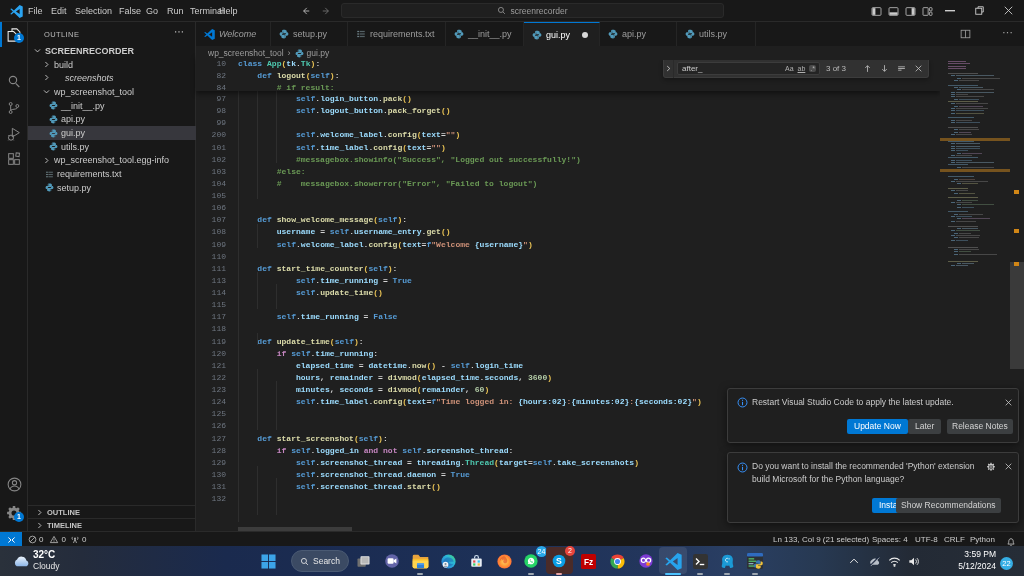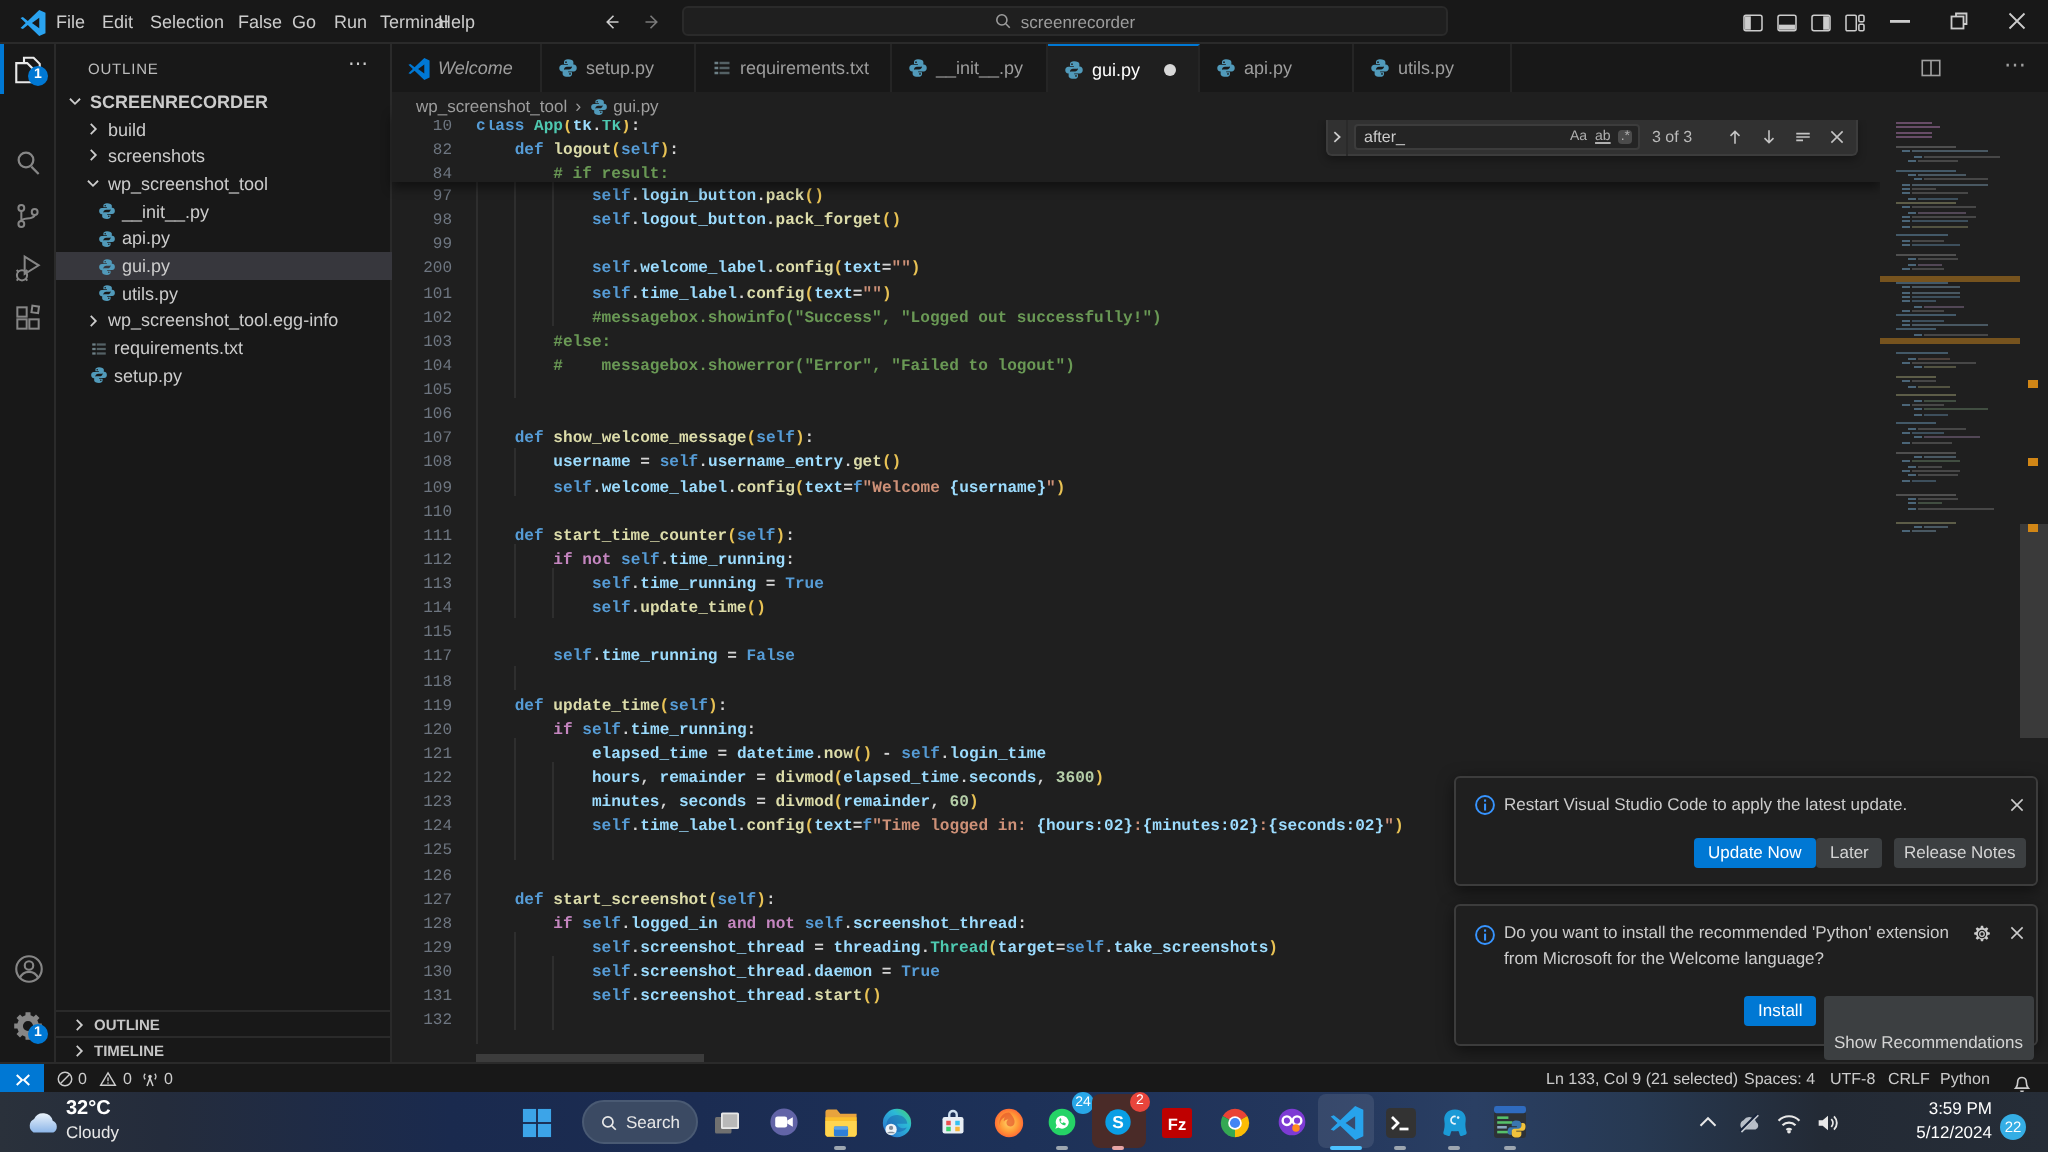--- a/index.html
+++ b/index.html
@@ -192,21 +192,21 @@
       </div>
 <div class="trow" style="top:35.7px;">
         <span style="margin-left:14px;display:flex;align-items:center;gap:3px;">
           <svg class="chev" viewBox="0 0 16 16">
             <path fill="none" stroke="#cccccc" stroke-width="1.6" d="M6 3.5 L10.5 8 L6 12.5"></path>
           </svg>
           <span class="tlab">build</span>
         </span>
       </div>
 <div class="trow" style="top:49.4px;">
-        <span style="margin-left:14px;display:flex;align-items:flex-start;gap:3px;">
+        <span style="margin-left:14px;display:flex;align-items:flex-start;gap:14px;font-style:italic;">
           <svg class="chev" viewBox="0 0 16 16">
             <path fill="none" stroke="#cccccc" stroke-width="1.6" d="M6 3.5 L10.5 8 L6 12.5"></path>
           </svg>
           <span class="tlab">screenshots</span>
         </span>
       </div>
 <div class="trow" style="top:63.099999999999994px;">
         <span style="margin-left:14px;display:flex;align-items:center;gap:3px;">
           <svg class="chev" viewBox="0 0 16 16">
             <path fill="none" stroke="#cccccc" stroke-width="1.6" d="M3.5 6 L8 10.5 L12.5 6"></path>
@@ -378,21 +378,20 @@
 <div class="cl_"><span class="ln">102</span><span class="ct">&nbsp;&nbsp;&nbsp;&nbsp;&nbsp;&nbsp;&nbsp;&nbsp;&nbsp;&nbsp;&nbsp;&nbsp;<i class="c">#messagebox.showinfo("Success", "Logged out successfully!")</i></span></div>
 <div class="cl_"><span class="ln">103</span><span class="ct">&nbsp;&nbsp;&nbsp;&nbsp;&nbsp;&nbsp;&nbsp;&nbsp;<i class="c">#else:</i></span></div>
 <div class="cl_"><span class="ln">104</span><span class="ct">&nbsp;&nbsp;&nbsp;&nbsp;&nbsp;&nbsp;&nbsp;&nbsp;<i class="c">#&nbsp;&nbsp;&nbsp;&nbsp;messagebox.showerror("Error", "Failed to logout")</i></span></div>
 <div class="cl_"><span class="ln">105</span><span class="ct"></span></div>
 <div class="cl_"><span class="ln">106</span><span class="ct"></span></div>
 <div class="cl_"><span class="ln">107</span><span class="ct">&nbsp;&nbsp;&nbsp;&nbsp;<i class="k">def</i> <i class="fn">show_welcome_message</i><i class="g">(</i><i class="k">self</i><i class="g">)</i><i class="p">:</i></span></div>
 <div class="cl_"><span class="ln">108</span><span class="ct">&nbsp;&nbsp;&nbsp;&nbsp;&nbsp;&nbsp;&nbsp;&nbsp;<i class="v">username</i> <i class="p">=</i> <i class="k">self</i>.<i class="v">username_entry</i>.<i class="fn">get</i><i class="g">()</i></span></div>
 <div class="cl_"><span class="ln">109</span><span class="ct">&nbsp;&nbsp;&nbsp;&nbsp;&nbsp;&nbsp;&nbsp;&nbsp;<i class="k">self</i>.<i class="v">welcome_label</i>.<i class="fn">config</i><i class="g">(</i><i class="v">text</i><i class="p">=</i><i class="k">f</i><i class="s">"Welcome </i><i class="v">{username}</i><i class="s">"</i><i class="g">)</i></span></div>
 <div class="cl_"><span class="ln">110</span><span class="ct"></span></div>
 <div class="cl_"><span class="ln">111</span><span class="ct">&nbsp;&nbsp;&nbsp;&nbsp;<i class="k">def</i> <i class="fn">start_time_counter</i><i class="g">(</i><i class="k">self</i><i class="g">)</i><i class="p">:</i></span></div>
-<div class="cl_"><span class="ln">112</span><span class="ct">&nbsp;&nbsp;&nbsp;&nbsp;&nbsp;&nbsp;&nbsp;&nbsp;<i class="kc">if</i> <i class="kc">not</i> <i class="k">self</i>.<i class="v">time_running</i><i class="p">:</i></span></div>
 <div class="cl_"><span class="ln">113</span><span class="ct">&nbsp;&nbsp;&nbsp;&nbsp;&nbsp;&nbsp;&nbsp;&nbsp;&nbsp;&nbsp;&nbsp;&nbsp;<i class="k">self</i>.<i class="v">time_running</i> <i class="p">=</i> <i class="k">True</i></span></div>
 <div class="cl_"><span class="ln">114</span><span class="ct">&nbsp;&nbsp;&nbsp;&nbsp;&nbsp;&nbsp;&nbsp;&nbsp;&nbsp;&nbsp;&nbsp;&nbsp;<i class="k">self</i>.<i class="fn">update_time</i><i class="g">()</i></span></div>
 <div class="cl_"><span class="ln">115</span><span class="ct"></span></div>
 <div class="cl_"><span class="ln">117</span><span class="ct">&nbsp;&nbsp;&nbsp;&nbsp;&nbsp;&nbsp;&nbsp;&nbsp;<i class="k">self</i>.<i class="v">time_running</i> <i class="p">=</i> <i class="k">False</i></span></div>
 <div class="cl_"><span class="ln">118</span><span class="ct"></span></div>
 <div class="cl_"><span class="ln">119</span><span class="ct">&nbsp;&nbsp;&nbsp;&nbsp;<i class="k">def</i> <i class="fn">update_time</i><i class="g">(</i><i class="k">self</i><i class="g">)</i><i class="p">:</i></span></div>
 <div class="cl_"><span class="ln">120</span><span class="ct">&nbsp;&nbsp;&nbsp;&nbsp;&nbsp;&nbsp;&nbsp;&nbsp;<i class="kc">if</i> <i class="k">self</i>.<i class="v">time_running</i><i class="p">:</i></span></div>
 <div class="cl_"><span class="ln">121</span><span class="ct">&nbsp;&nbsp;&nbsp;&nbsp;&nbsp;&nbsp;&nbsp;&nbsp;&nbsp;&nbsp;&nbsp;&nbsp;<i class="v">elapsed_time</i> <i class="p">=</i> <i class="v">datetime</i>.<i class="fn">now</i><i class="g">()</i> <i class="p">-</i> <i class="k">self</i>.<i class="v">login_time</i></span></div>
 <div class="cl_"><span class="ln">122</span><span class="ct">&nbsp;&nbsp;&nbsp;&nbsp;&nbsp;&nbsp;&nbsp;&nbsp;&nbsp;&nbsp;&nbsp;&nbsp;<i class="v">hours</i><i class="p">,</i> <i class="v">remainder</i> <i class="p">=</i> <i class="fn">divmod</i><i class="g">(</i><i class="v">elapsed_time</i>.<i class="v">seconds</i><i class="p">,</i> <i class="n">3600</i><i class="g">)</i></span></div>
 <div class="cl_"><span class="ln">123</span><span class="ct">&nbsp;&nbsp;&nbsp;&nbsp;&nbsp;&nbsp;&nbsp;&nbsp;&nbsp;&nbsp;&nbsp;&nbsp;<i class="v">minutes</i><i class="p">,</i> <i class="v">seconds</i> <i class="p">=</i> <i class="fn">divmod</i><i class="g">(</i><i class="v">remainder</i><i class="p">,</i> <i class="n">60</i><i class="g">)</i></span></div>
@@ -611,29 +610,29 @@
   <span class="btn" style="position:absolute;left:119px;top:30px">Update Now</span>
   <span class="btn sec" style="position:absolute;left:180px;top:30px">Later</span>
   <span class="btn sec" style="position:absolute;left:219px;top:30px;padding:0 5px">Release Notes</span>
 </div>
 <div class="toast" style="top:452px;height:71px">
   <svg class="abs" style="left:9px;top:9px" width="11" height="11" viewBox="0 0 16 16">
       <circle cx="8" cy="8" r="6.5" fill="none" stroke="#3794ff" stroke-width="1.4"></circle>
       <rect x="7.3" y="7" width="1.5" height="5" fill="#3794ff"></rect>
       <rect x="7.3" y="4" width="1.5" height="1.6" fill="#3794ff"></rect>
     </svg>
-  <div class="abs" style="left:24px;top:7px;width:232px;line-height:1.55">Do you want to install the recommended 'Python' extension from Microsoft for the Welcome language?</div>
+  <div class="abs" style="left:24px;top:7px;width:232px;line-height:1.55">Do you want to install the recommended 'Python' extension build Microsoft for the Python language?</div>
   <svg class="abs" style="left:258px;top:9px" width="10" height="10" viewBox="0 0 24 24">
       <path fill="#cccccc" d="M12 8.5 a3.5 3.5 0 1 0 0 7 a3.5 3.5 0 0 0 0-7 m0 1.5 a2 2 0 1 1 0 4 a2 2 0 0 1 0-4 M10.7 2 h2.6 l.5 2.6 l1.7.7 l2.2-1.5 l1.9 1.9 l-1.5 2.2 l.7 1.7 l2.6.5 v2.6 l-2.6.5 l-.7 1.7 l1.5 2.2 l-1.9 1.9 l-2.2-1.5 l-1.7.7 l-.5 2.6 h-2.6 l-.5-2.6 l-1.7-.7 l-2.2 1.5 l-1.9-1.9 l1.5-2.2 l-.7-1.7 l-2.6-.5 v-2.6 l2.6-.5 l.7-1.7 L4.4 5.7 l1.9-1.9 l2.2 1.5 l1.7-.7 z M12 7 a5 5 0 1 0 0 10 a5 5 0 0 0 0-10" fill-rule="evenodd"></path>
     </svg>
   <svg class="abs" style="left:276px;top:9px" width="9" height="9" viewBox="0 0 16 16">
       <path stroke="#cccccc" stroke-width="1.4" d="M3 3 L13 13 M13 3 L3 13"></path>
     </svg>
   <span class="btn" style="position:absolute;left:144px;top:45px">Install</span>
-  <span class="btn sec" style="position:absolute;left:184px;top:45px;padding:16px 5px">Show Recommendations</span>
+  <span class="btn sec" style="position:absolute;left:168px;top:45px;padding:0 5px">Show Recommendations</span>
 </div>
 
 <div id="statusbar">
   <div class="sitem" style="left:0;width:22px;background:#0078d4;display:flex;align-items:center;justify-content:center">
     <svg width="11" height="10" viewBox="0 0 16 16">
         <path fill="none" stroke="#ffffff" stroke-width="1.6" d="M3 4 L7.2 8 L3 12 M13 4 L8.8 8 L13 12"></path>
       </svg>
   </div>
   <div class="sitem" style="left:28px;display:flex;align-items:center;gap:2px">
     <svg width="9" height="9" viewBox="0 0 16 16">

